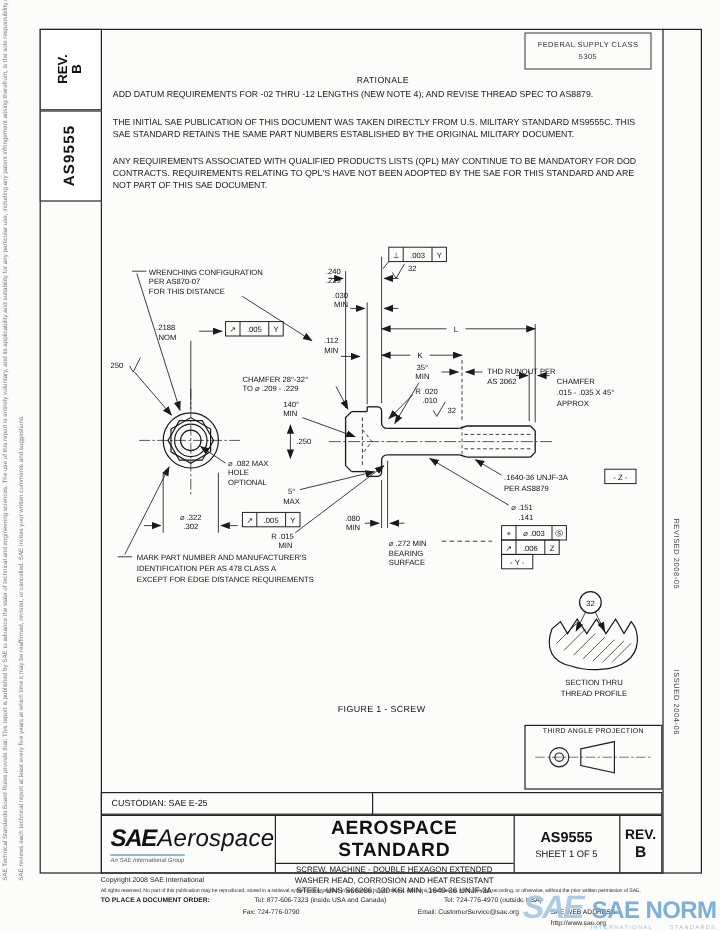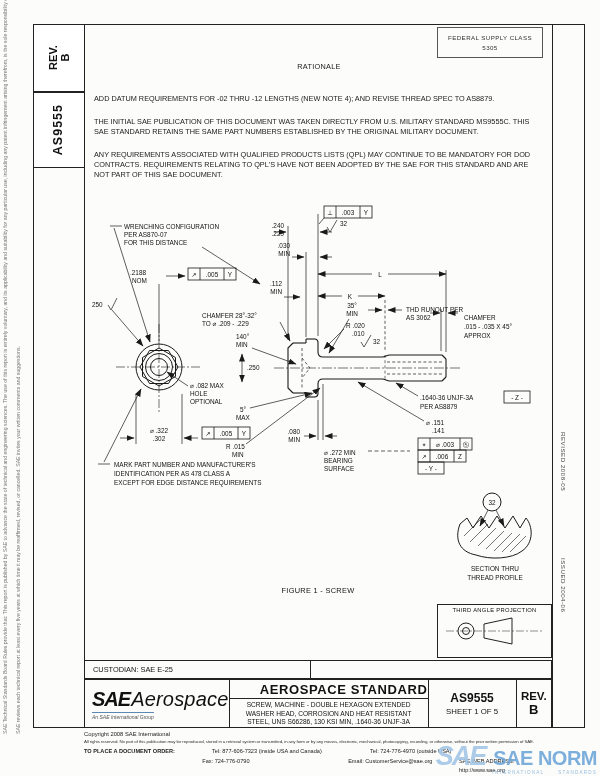--- a/index.html
+++ b/index.html
@@ -12,21 +12,21 @@
   .tab{border:1.6px solid #222;display:flex;align-items:center;justify-content:center;background:#fff}
   .rot{transform:rotate(-90deg);white-space:pre;text-align:center;font-weight:bold;line-height:1.05}
   .tab-rev .rot{font-size:11px}
   .tab-num .rot{font-size:12.5px;letter-spacing:1px}
   
   .stamp{left:437px;top:27px;width:106px;height:31px;border:1px solid #555;
          display:flex;flex-direction:column;align-items:center;justify-content:center;
          font-size:6.2px;letter-spacing:.4px;line-height:1.6;color:#333}
   
   .rationale{left:94px;top:62px;width:450px;font-size:7.3px;line-height:1.38;color:#1a1a1a}
-  .rationale .hd{text-align:center;margin-bottom:22px;letter-spacing:.3px}
+  .rationale .hd{text-align:center;margin-bottom:2px;letter-spacing:.3px}
   .rationale p{margin:0 0 13px 0}
   
   .fig-wrap{left:84px;top:196px;width:468px;height:396px}
   .fig-caption{left:84px;top:586px;width:468px;text-align:center;font-size:7.4px;letter-spacing:.3px}
   svg text{font-family:"Liberation Sans",sans-serif;font-size:6.4px;fill:#111}
   
   .proj{left:437px;top:604px;width:115px;height:54px;border:1.6px solid #222;
         font-size:5.8px;text-align:center;padding-top:2px;letter-spacing:.3px}
   
   .cust{left:84px;top:660px;width:468px;height:19px;border:1.6px solid #222;
@@ -34,21 +34,21 @@
   .cust-div{left:310px;top:660px;height:19px}
   .tblock{left:84px;top:679px;width:468px;height:49px;border:1.6px solid #222;display:flex}
   .tb-cell{box-sizing:border-box;border-right:1.6px solid #222;display:flex;
            flex-direction:column;align-items:center;justify-content:center}
   .tb-logo{flex:0 0 114px;align-items:flex-start;padding-left:7px}
   .logo-row{display:flex;align-items:baseline}
   .logo-sae{font-weight:800;font-style:italic;font-size:20px;letter-spacing:-1px}
   .logo-aero{font-style:italic;font-size:20px;letter-spacing:.2px;margin-left:1px}
   .logo-sub{font-size:5px;font-style:italic;color:#555;border-top:1px solid #5b86b5;padding-top:1px;margin-top:1px}
   .tb-mid{flex:0 0 199px;justify-content:flex-start}
-  .tb-mid .hd{font-weight:bold;font-size:13px;letter-spacing:.6px;width:100%;text-align:right;
+  .tb-mid .hd{font-weight:bold;font-size:16px;letter-spacing:.6px;width:100%;text-align:center;
               border-bottom:1.6px solid #222;padding:2px 0 1px}
   .tb-mid .ttl{font-size:6.6px;line-height:1.3;text-align:center;padding-top:2px}
   .tb-num{flex:0 0 88px}
   .tb-num .n1{font-weight:bold;font-size:12px}
   .tb-num .n2{font-size:7.8px;margin-top:2px}
   .tb-rev{flex:1;border-right:none}
   .tb-rev .r1{font-weight:bold;font-size:11.5px}
   .tb-rev .r2{font-weight:bold;font-size:13px}
   
   .f-copy{left:84px;top:731px;font-size:5.8px;color:#222}

